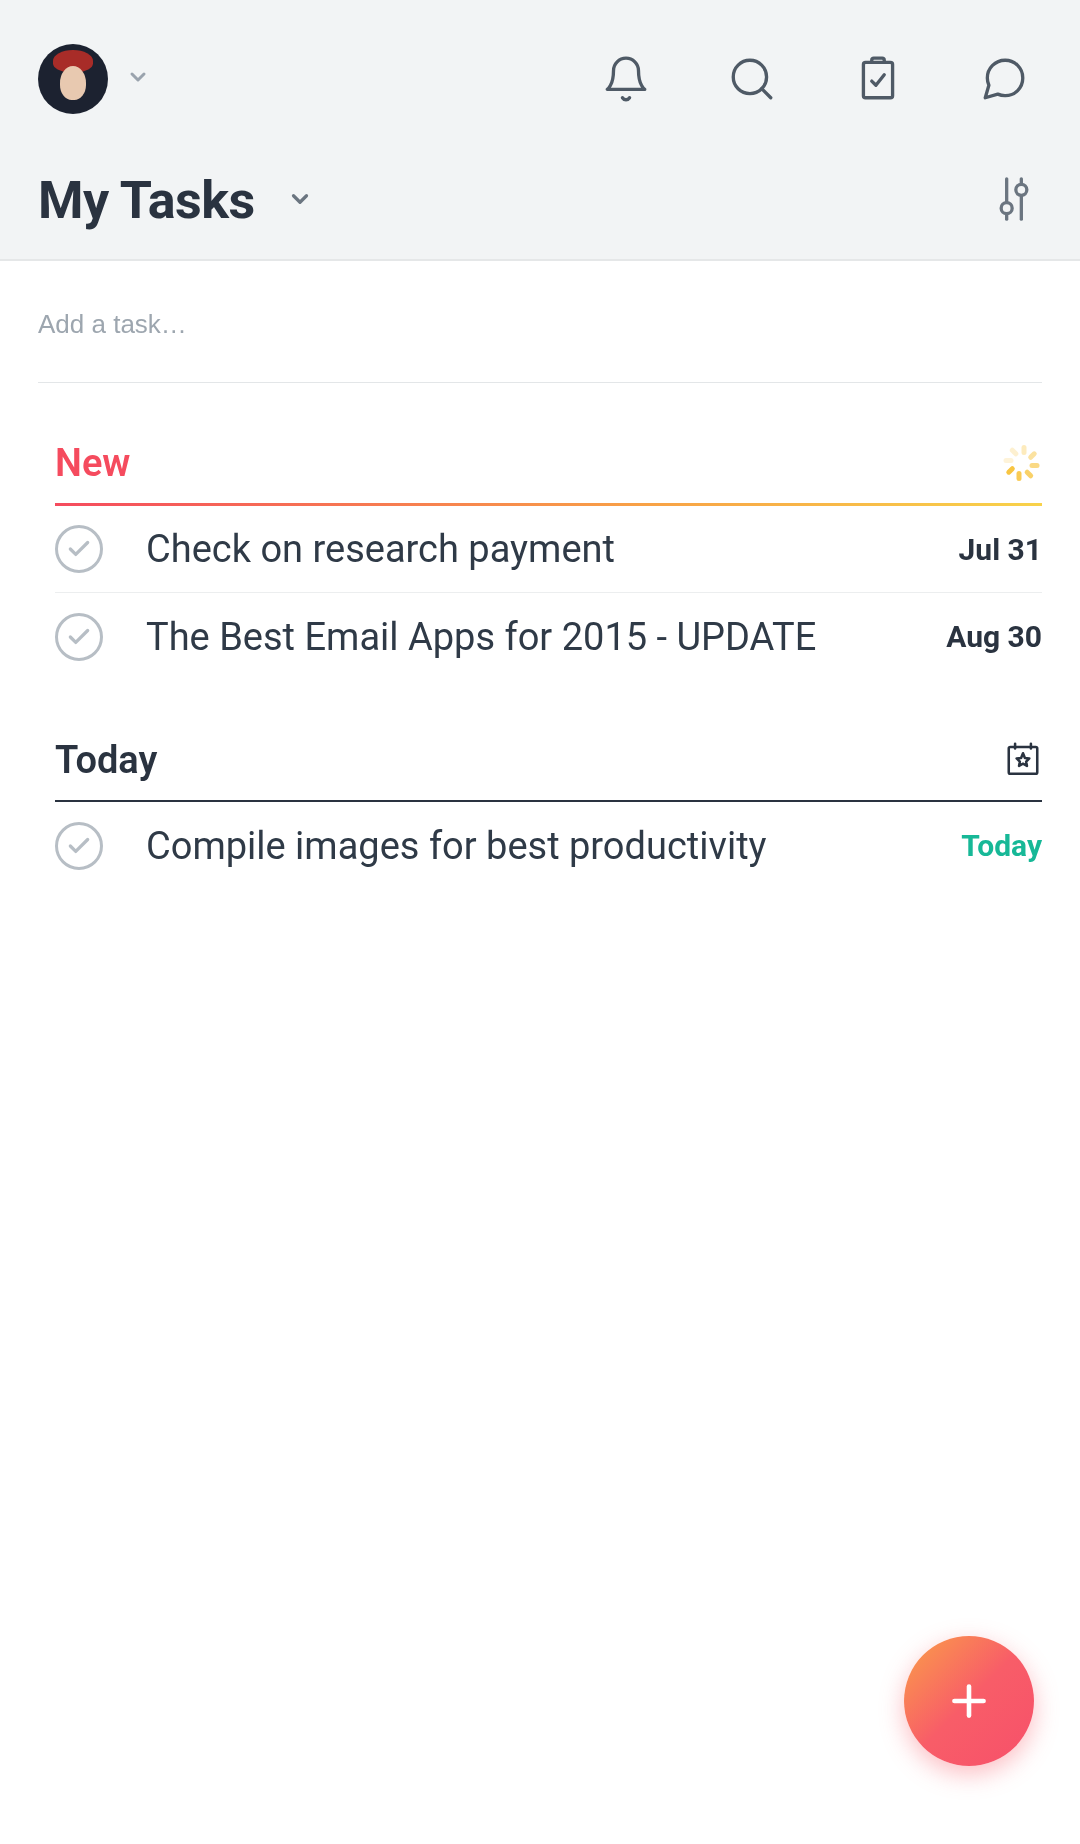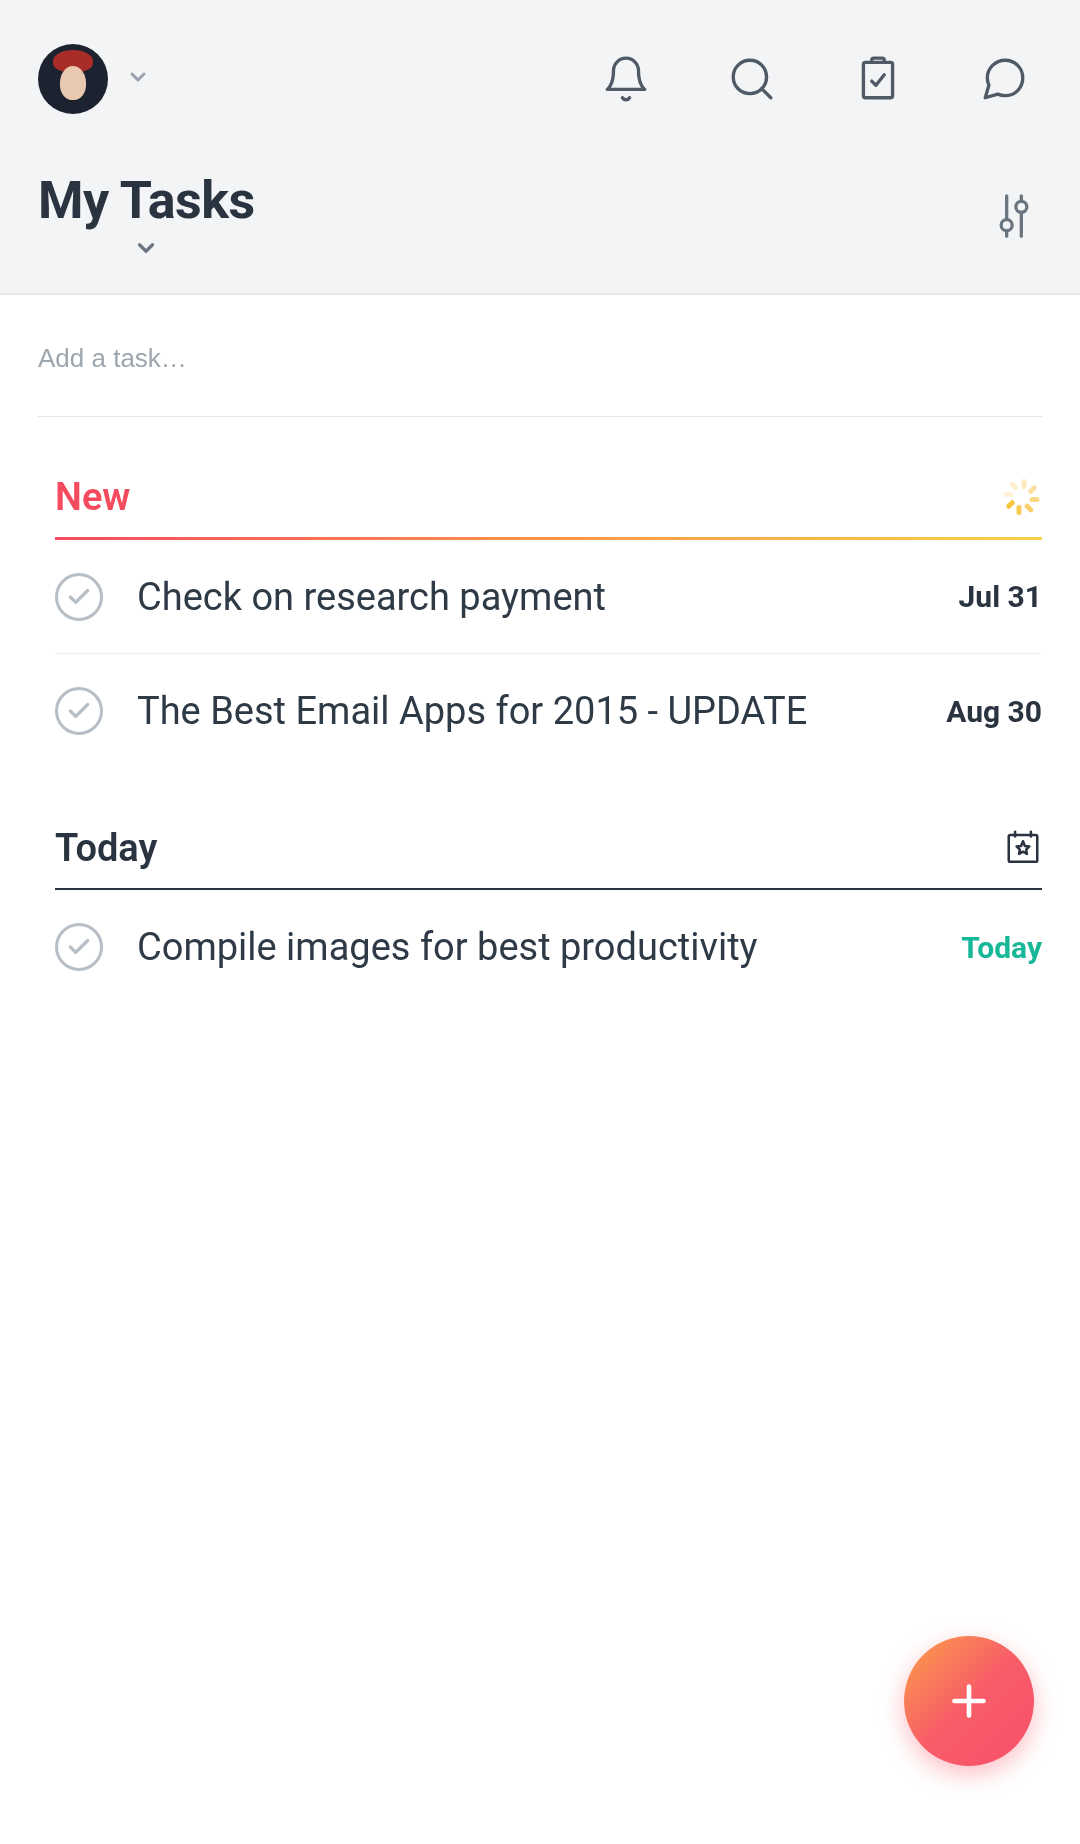--- a/index.html
+++ b/index.html
@@ -68,22 +68,21 @@
     color: #4f5a66;
   }
   .header-area {
     padding: 40px 38px 0 38px;
     display: flex;
     align-items: flex-start;
   }
   .title-row {
     display: flex;
     align-items: center;
-    gap: 4px;
-    flex-direction: column;
+    gap: 32px;
   }
   .page-title {
     font-size: 52px;
     font-weight: 700;
     color: #2a3340;
     letter-spacing: -0.5px;
   }
   .subtitle-row {
     display: flex;
     align-items: center;
@@ -150,22 +149,22 @@
     background: linear-gradient(90deg, #f54b5e 0%, #f8a246 60%, #f8d24a 100%);
   }
   .section-today .section-divider {
     height: 2px;
     background: #2a3340;
   }
   .section-today .section-title { color: #2a3340; }
   .task-row {
     display: flex;
     align-items: center;
-    gap: 34px;
-    height: 114px;
+    gap: 43px;
+    height: 87px;
     border-bottom: 1px solid #eceeef;
   }
   .task-row:last-child { border-bottom: none; }
   .check-circle {
     width: 48px;
     height: 48px;
     border-radius: 50%;
     border: 3px solid #b7bec5;
     display: flex;
     align-items: center;

